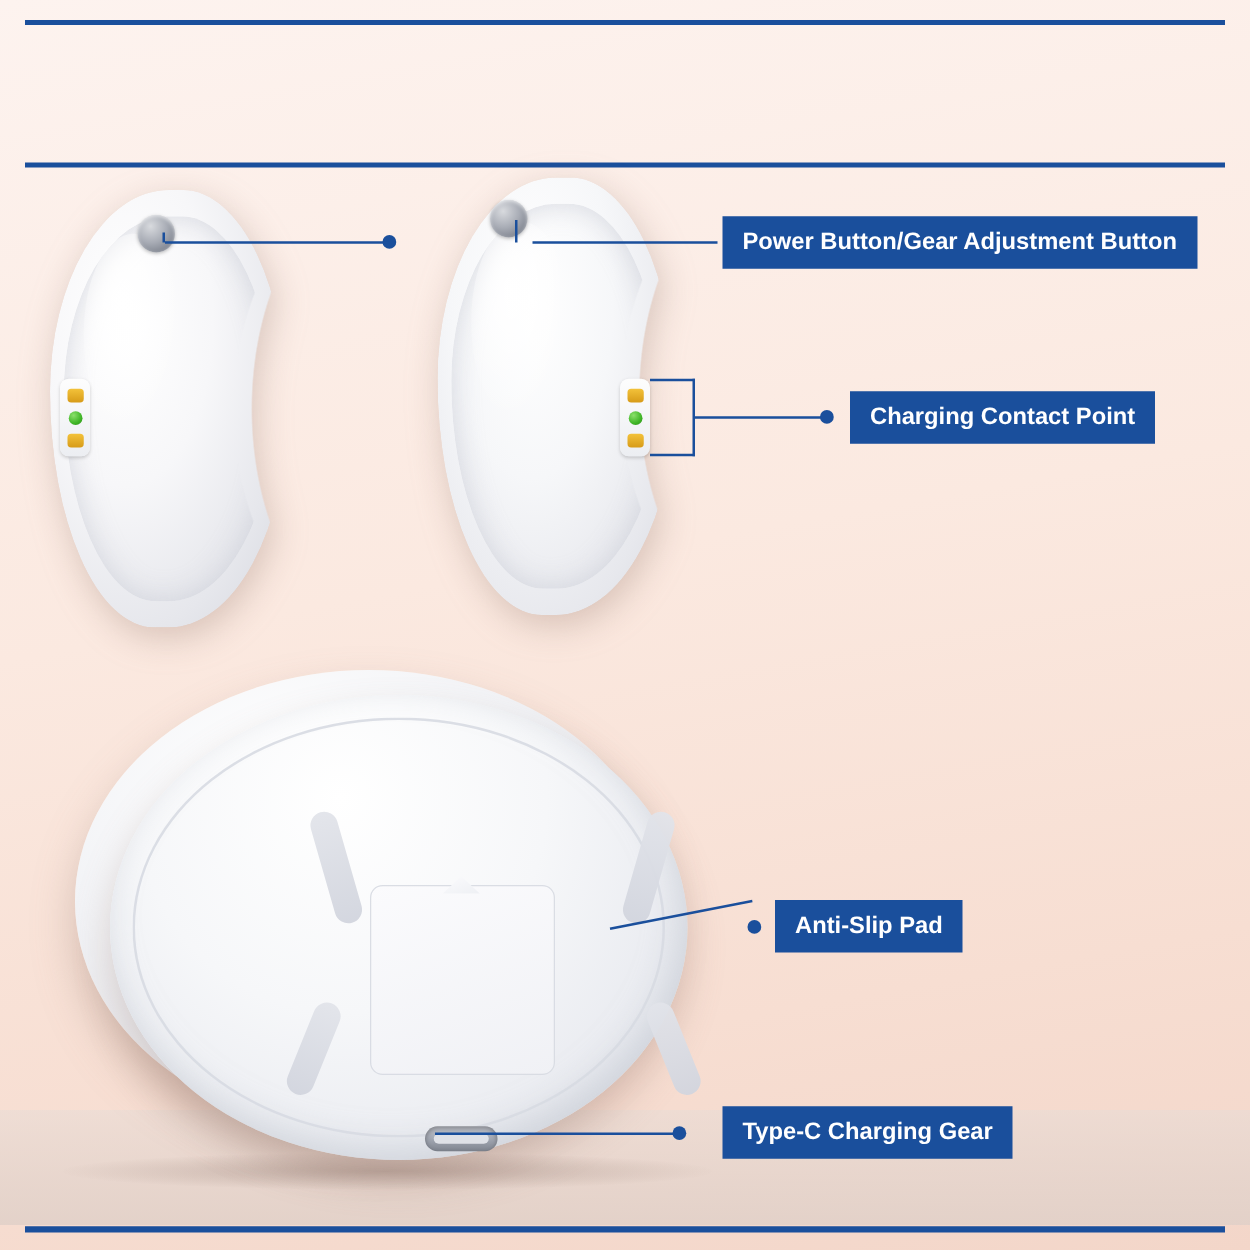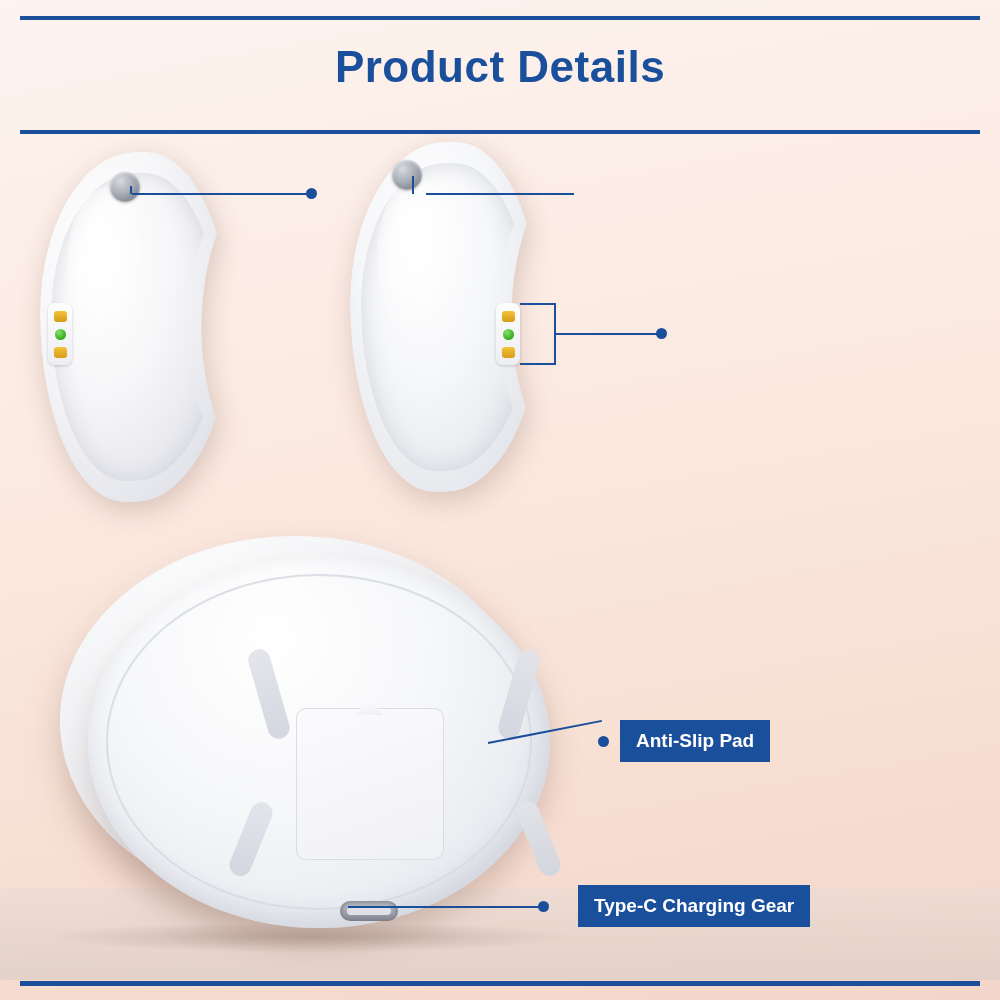--- a/index.html
+++ b/index.html
@@ -279,21 +279,20 @@
     background: radial-gradient(ellipse at 50% 50%, rgba(120,95,85,0.35) 0%, rgba(120,95,85,0) 72%);
   }
 </style>
 </head>
 <body>
 
 <div class="page">
 
   <div class="rule top"></div>
 
-  <div class="title">Product Details</div>
 
   <div class="rule under-title"></div>
 
   <div class="photo-area">
 
     <div class="crescent" id="crescent-left">
       <div class="cres-body"></div>
       <div class="cres-edge"></div>
       <div class="cres-inner-shine"></div>
     </div>
@@ -331,24 +330,26 @@
         <div class="usb-port"></div>
       </div>
     </div>
   </div>
 
   <div class="dot" style="left:306px; top:188px;"></div>
   <div class="leader" style="left:132px; top:193px; width:180px;"></div>
   <div class="leader" style="left:130px; top:186px; width:2px; height:8px;"></div>
   <div class="leader" style="left:426px; top:193px; width:148px;"></div>
   <div class="leader" style="left:412px; top:176px; width:2px; height:18px;"></div>
+  <div class="label-box" id="label-power">Power Button/Gear Adjustment Button</div>
 
   <div class="hook-box" style="left:520px; top:303px; width:36px; height:62px;"></div>
   <div class="leader" style="left:556px; top:333px; width:106px;"></div>
   <div class="dot" style="left:656px; top:328px;"></div>
+  <div class="label-box" id="label-charge">Charging Contact Point</div>
 
   <div class="leader" style="left:488px; top:742px; width:116px; transform: rotate(-11deg); transform-origin: left center;"></div>
   <div class="dot" style="left:598px; top:736px;"></div>
   <div class="label-box" id="label-antislip">Anti-Slip Pad</div>
 
   <div class="leader" style="left:348px; top:906px; width:198px;"></div>
   <div class="dot" style="left:538px; top:901px;"></div>
   <div class="label-box" id="label-typec">Type-C Charging Gear</div>
 
   <div class="rule bottom"></div>

